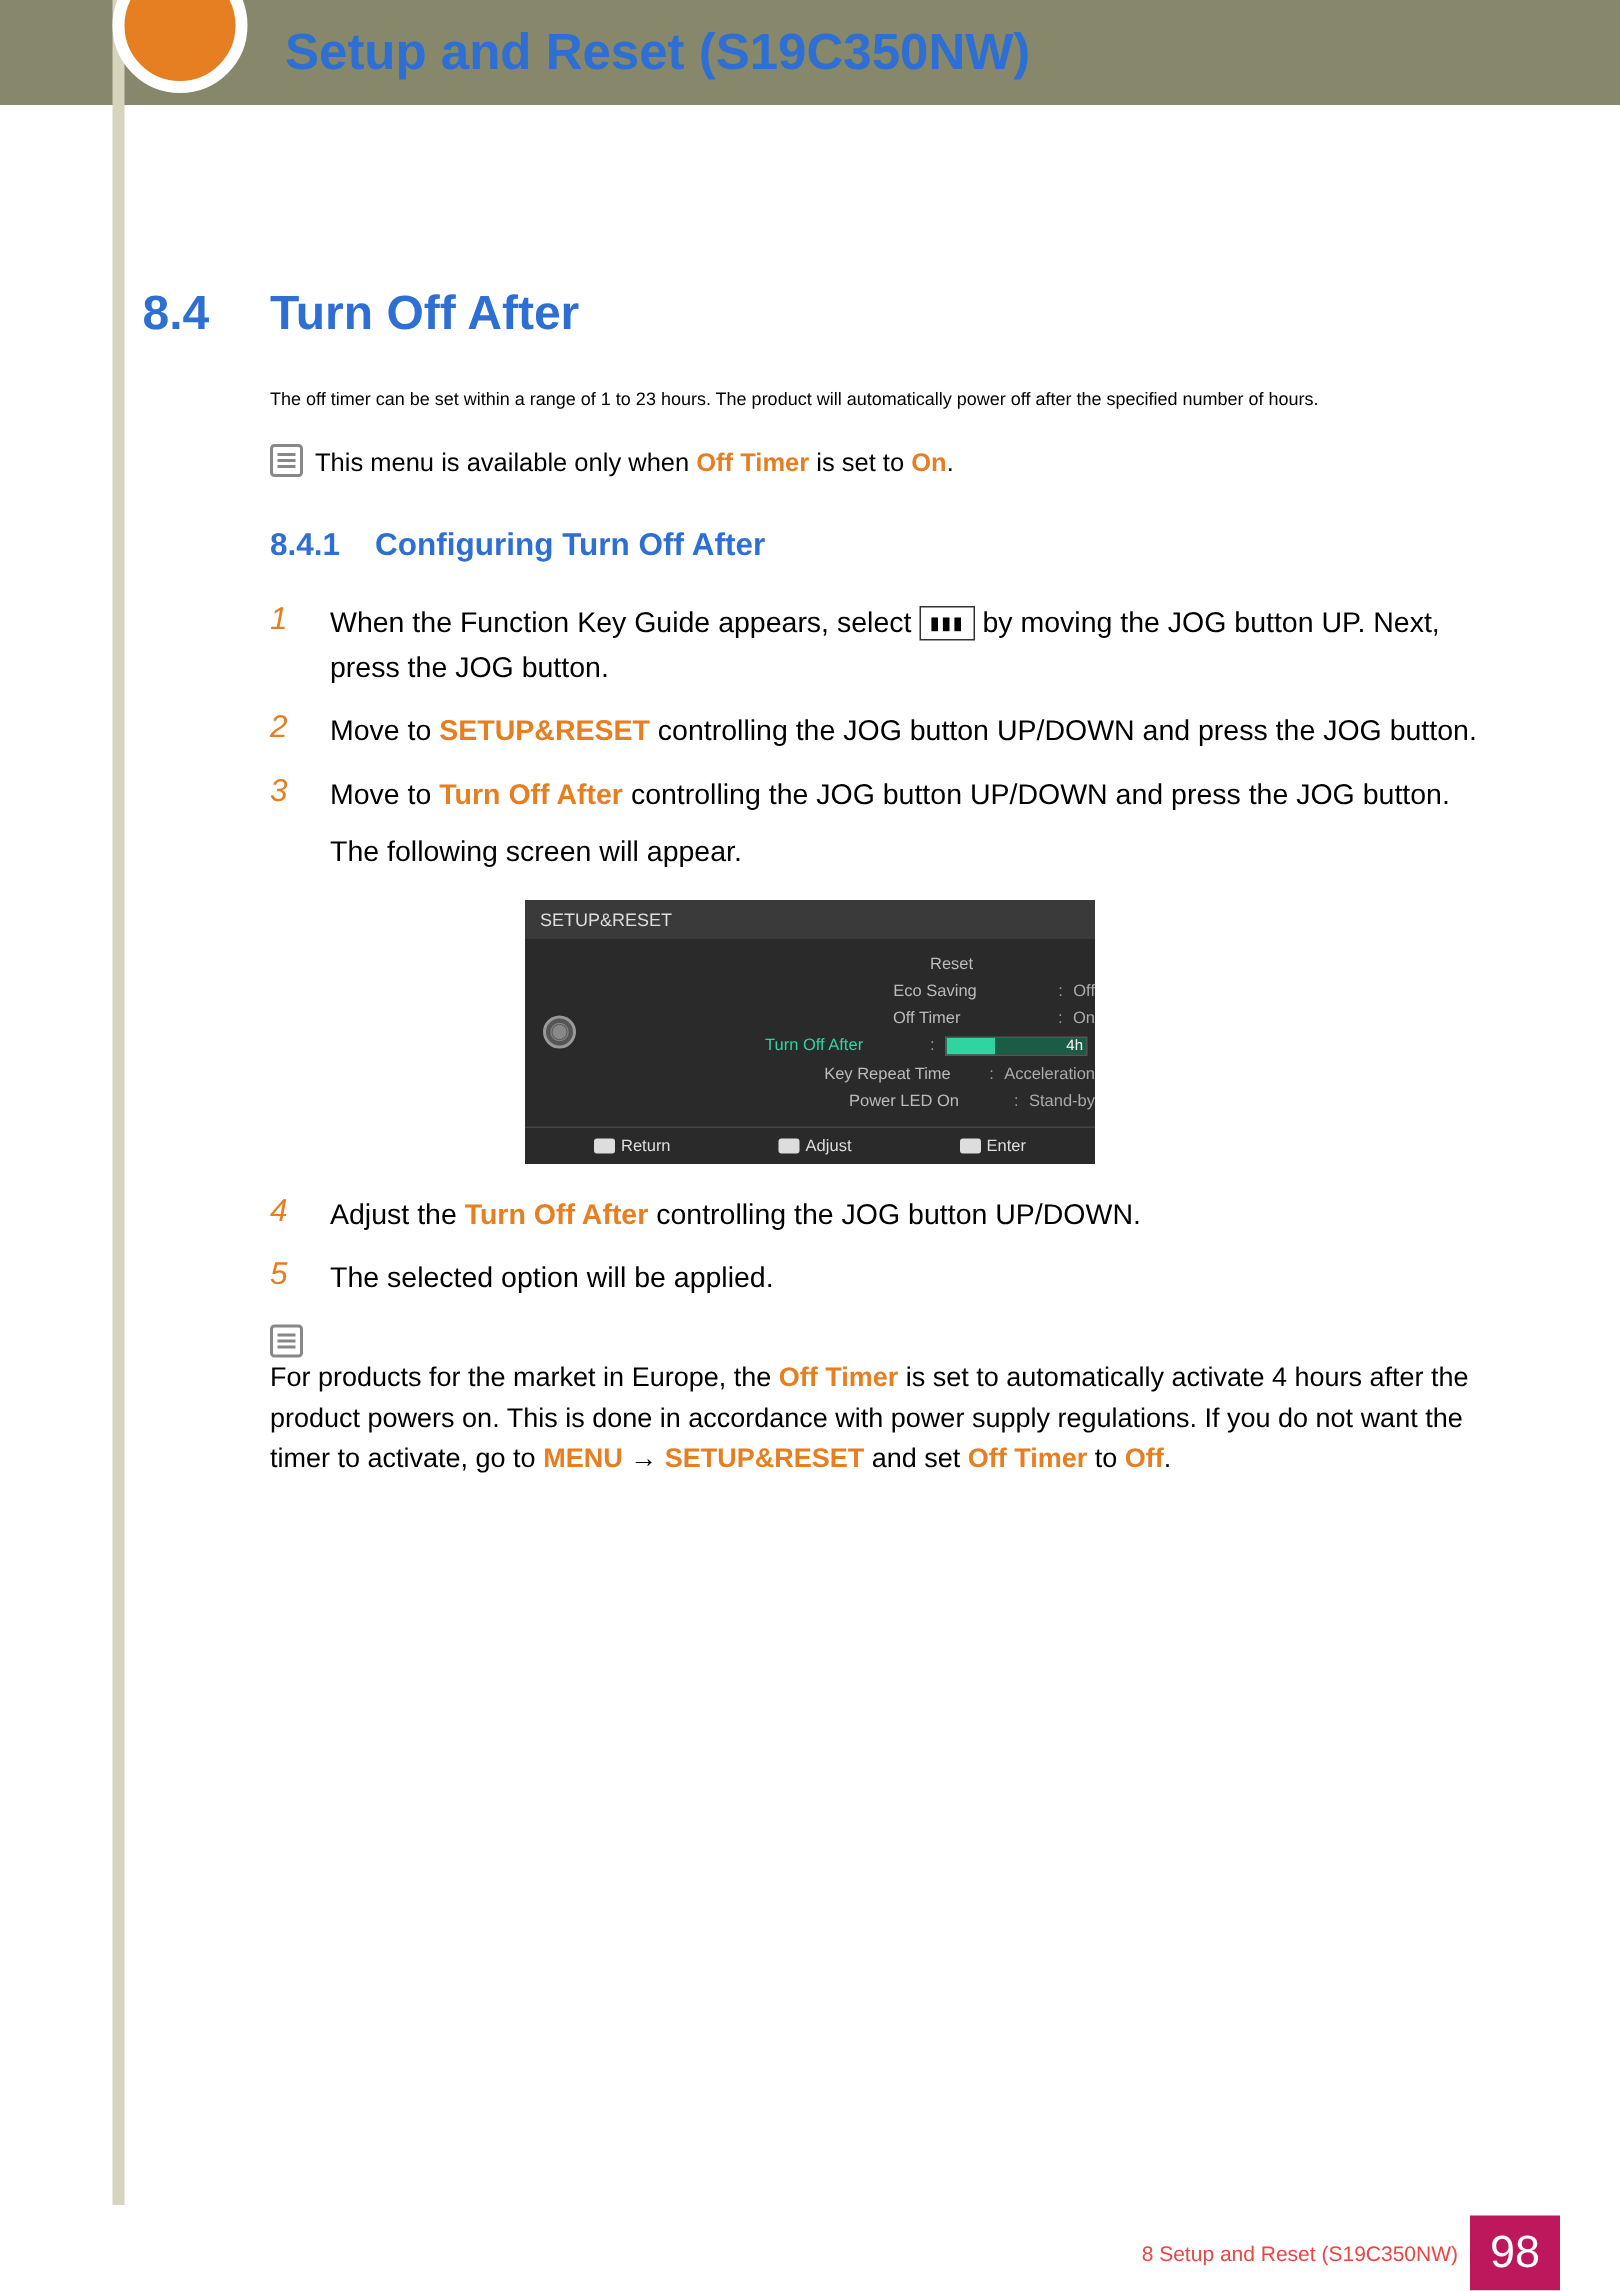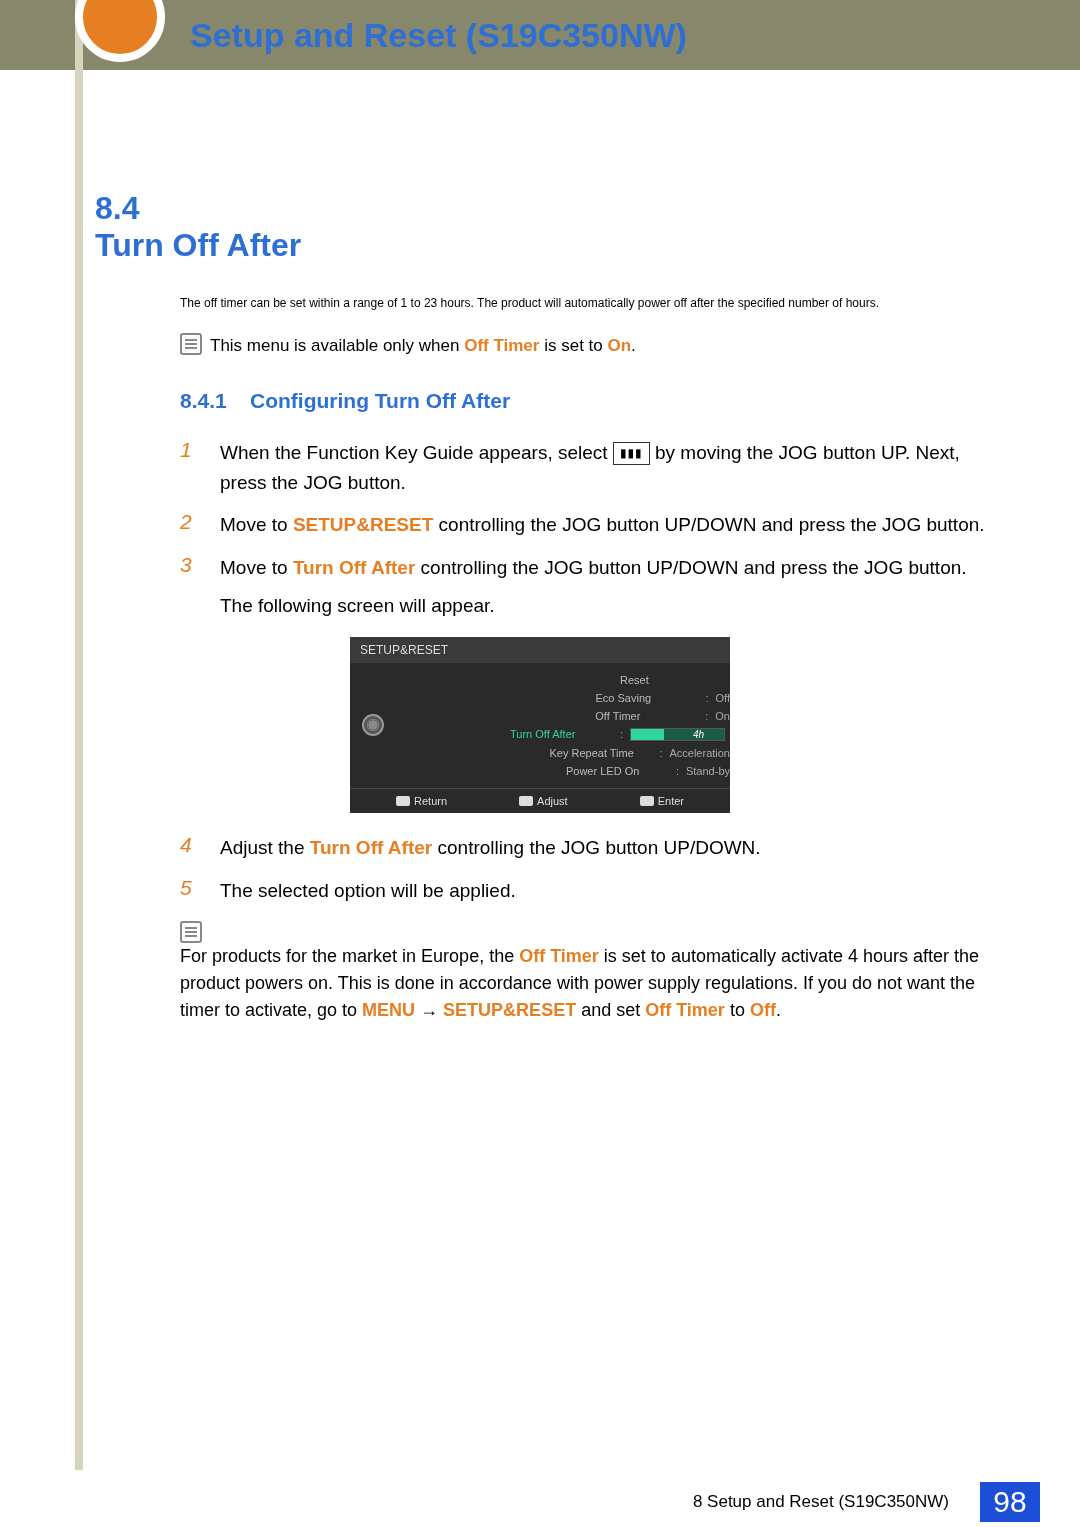--- a/index.html
+++ b/index.html
@@ -1,21 +1,21 @@
 <!DOCTYPE html>
 <html><head>
 <meta charset="utf-8">
 <style>
 * { margin: 0; padding: 0; box-sizing: border-box; }
 body { font-family: Arial, Helvetica, sans-serif; width: 1080px; height: 1527px; background: #fff; position: relative; color: #000; }
 .top-bar { height: 70px; background: #87876b; display: flex; align-items: center; }
 .top-circle { width: 90px; height: 90px; border-radius: 50%; background: #e67e22; position: absolute; left: 75px; top: -28px; border: 8px solid #fff; z-index: 1; }
 .page-title { color: #2e6fd4; font-size: 34px; font-weight: bold; margin-left: 190px; z-index: 2; }
 .content { padding: 0 95px 0 95px; }
-.section-row { display: flex; align-items: flex-start; margin-top: 120px; margin-bottom: 30px; flex-direction: column; }
+.section-row { display: flex; align-items: flex-end; margin-top: 120px; margin-bottom: 30px; }
 .section-num { color: #2e6fd4; font-size: 32px; font-weight: bold; width: 85px; flex-shrink: 0; }
 .section-title { color: #2e6fd4; font-size: 32px; font-weight: bold; }
 .body-text { margin-left: 85px; font-size: 12px; line-height: 1.6; margin-bottom: 20px; }
 .note-row { display: flex; align-items: flex-start; margin-left: 85px; margin-bottom: 30px; }
 .note-icon { width: 30px; flex-shrink: 0; }
 .note-text { font-size: 17px; line-height: 1.5; }
 .highlight { color: #e67e22; font-weight: bold; }
 .subsection-row { display: flex; align-items: baseline; margin-top: 30px; margin-bottom: 25px; margin-left: 85px; }
 .subsection-num { color: #2e6fd4; font-size: 21px; font-weight: bold; width: 70px; flex-shrink: 0; }
 .subsection-title { color: #2e6fd4; font-size: 21px; font-weight: bold; }
@@ -28,27 +28,27 @@
 .osd-body { display: flex; padding: 8px 0; }
 .osd-left-col { width: 45px; display: flex; align-items: center; justify-content: center; }
 .osd-gear { width: 22px; height: 22px; border-radius: 50%; background: radial-gradient(circle, #888 35%, #555 38%, #888 45%, #555 50%); border: 2px solid #999; }
 .osd-items { flex: 1; }
 .osd-row { display: flex; padding: 3px 0; font-size: 11px; justify-content: flex-end; }
 .osd-label { width: 110px; color: #bbb; }
 .osd-colon { width: 10px; color: #999; }
 .osd-value { color: #aaa; }
 .osd-row.active .osd-label { color: #2fd4a0; }
 .osd-slider { display: inline-block; width: 95px; height: 13px; background: linear-gradient(to right, #2fd4a0 0%, #2fd4a0 35%, #1a5c45 35%, #1a5c45 100%); border: 1px solid #555; vertical-align: middle; margin-right: 5px; position: relative; }
-.osd-slider-val { color: #fff; font-size: 10px; position: absolute; right: 20px; top: 0; font-style: italic; }
+.osd-slider-val { color: #fff; font-size: 10px; position: absolute; right: 2px; top: 0; }
 .osd-footer { display: flex; justify-content: space-around; padding: 6px 10px; border-top: 1px solid #444; font-size: 11px; }
 .osd-btn { color: #ddd; display: flex; align-items: center; gap: 4px; }
 .osd-btn-icon { display: inline-block; width: 14px; height: 10px; background: #ddd; border-radius: 2px; }
 .footer { position: absolute; bottom: 0; left: 0; right: 0; height: 50px; display: flex; justify-content: flex-end; align-items: center; }
-.footer-text { color: #000000; font-size: 17px; margin-right: 31px; }
-.footer-page { background: #1d4ed8; color: #fff; font-size: 30px; width: 60px; height: 40px; display: flex; align-items: center; justify-content: center; margin-right: 40px; }
+.footer-text { color: #ef4444; font-size: 14px; margin-right: 8px; }
+.footer-page { background: #be185d; color: #fff; font-size: 30px; width: 60px; height: 50px; display: flex; align-items: center; justify-content: center; margin-right: 40px; }
 .side-bar { position: absolute; left: 75px; top: 0; width: 8px; height: 1470px; background: #d6d4bd; z-index: 0; }
 .note-icon-svg { width: 22px; height: 22px; border: 2px solid #888; border-radius: 3px; display: flex; flex-direction: column; align-items: center; justify-content: center; gap: 2px; padding: 3px; }
 .note-icon-line { width: 12px; height: 2px; background: #888; }
 .arrow-span { font-size: 18px; }
 </style>
 </head>
 <body>
 
 <div class="side-bar"></div>
 

